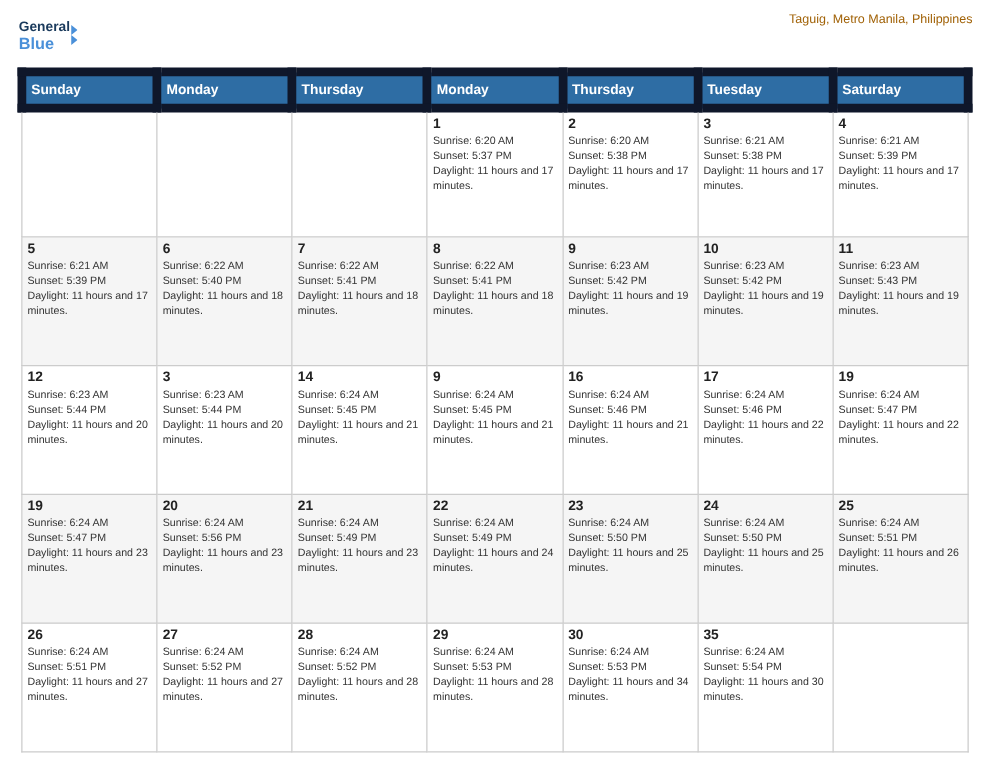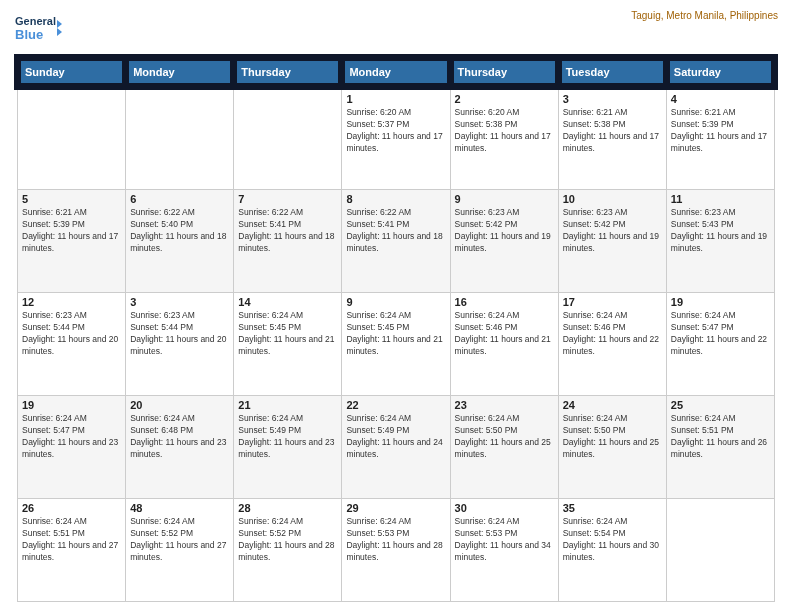--- a/index.html
+++ b/index.html
@@ -235,21 +235,21 @@
         <tr>
           <td>
             <span class="day-number">19</span>
             <div class="cell-text">Sunrise: 6:24 AM</div>
             <div class="cell-text">Sunset: 5:47 PM</div>
             <div class="cell-text">Daylight: 11 hours and 23 minutes.</div>
           </td>
           <td>
             <span class="day-number">20</span>
             <div class="cell-text">Sunrise: 6:24 AM</div>
-            <div class="cell-text">Sunset: 6:48 PM</div>
+            <div class="cell-text">Sunset: 5:56 PM</div>
             <div class="cell-text">Daylight: 11 hours and 23 minutes.</div>
           </td>
           <td>
             <span class="day-number">21</span>
             <div class="cell-text">Sunrise: 6:24 AM</div>
             <div class="cell-text">Sunset: 5:49 PM</div>
             <div class="cell-text">Daylight: 11 hours and 23 minutes.</div>
           </td>
           <td>
             <span class="day-number">22</span>
@@ -277,21 +277,21 @@
           </td>
         </tr>
         <tr>
           <td>
             <span class="day-number">26</span>
             <div class="cell-text">Sunrise: 6:24 AM</div>
             <div class="cell-text">Sunset: 5:51 PM</div>
             <div class="cell-text">Daylight: 11 hours and 27 minutes.</div>
           </td>
           <td>
-            <span class="day-number">48</span>
+            <span class="day-number">27</span>
             <div class="cell-text">Sunrise: 6:24 AM</div>
             <div class="cell-text">Sunset: 5:52 PM</div>
             <div class="cell-text">Daylight: 11 hours and 27 minutes.</div>
           </td>
           <td>
             <span class="day-number">28</span>
             <div class="cell-text">Sunrise: 6:24 AM</div>
             <div class="cell-text">Sunset: 5:52 PM</div>
             <div class="cell-text">Daylight: 11 hours and 28 minutes.</div>
           </td>

